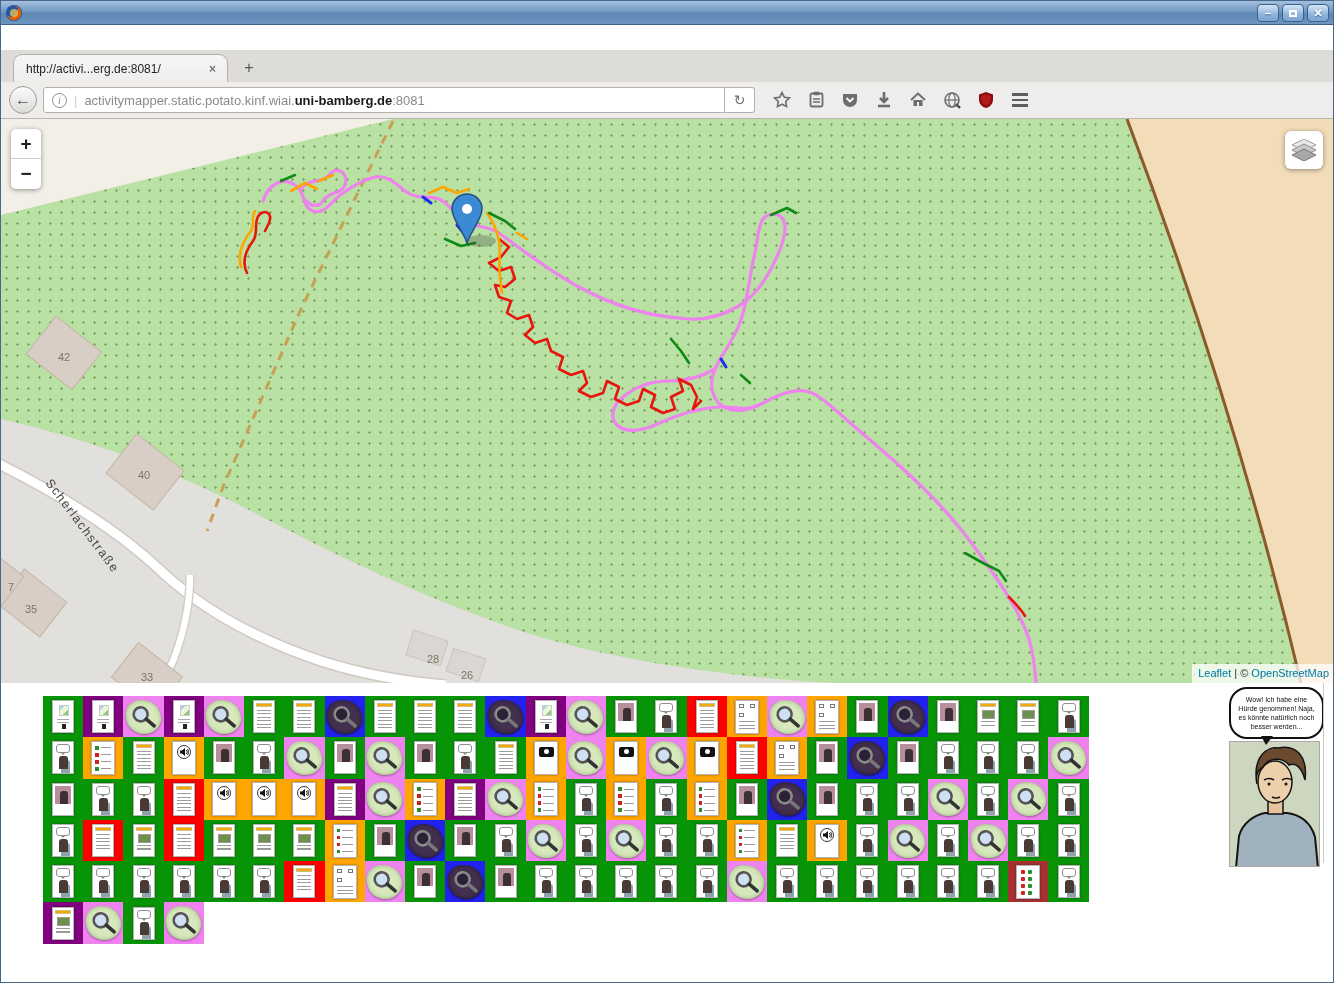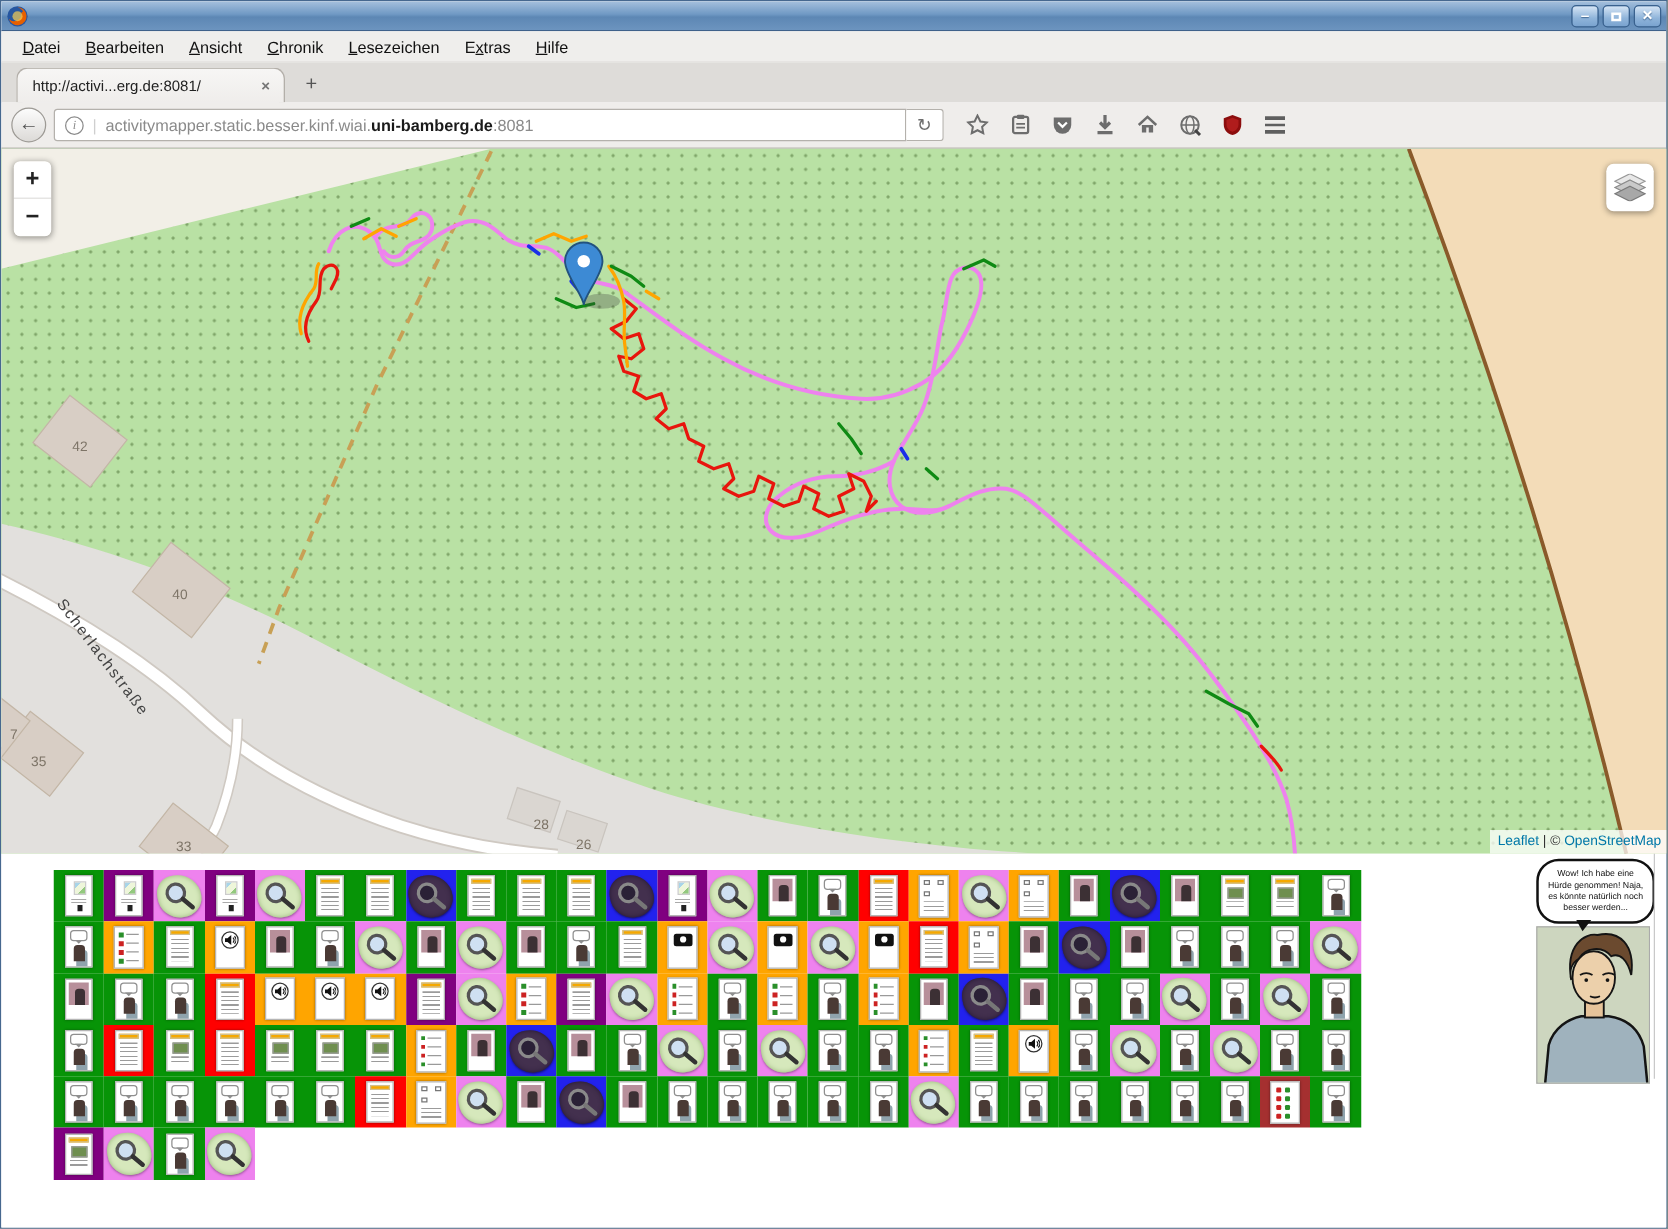--- a/index.html
+++ b/index.html
@@ -140,46 +140,37 @@
         </div>
       <div class="wbtn">
           <span class="maxg"></span>
         </div>
       <div class="wbtn">
           <span>✕</span>
         </div>
     </div>
   </div>
 
-  <div class="menubar" id="menubar">
-      <span class="menu-item"><u>D</u>atei</span>
-      <span class="menu-item"><u>B</u>earbeiten</span>
-      <span class="menu-item"><u>A</u>nsicht</span>
-      <span class="menu-item"><u>C</u>hronik</span>
-      <span class="menu-item"><u>L</u>esezeichen</span>
-      <span class="menu-item">E<u>x</u>tras</span>
-      <span class="menu-item"><u>H</u>ilfe</span>
-    </div>
 
   <div class="tabbar">
     <div class="tab">
       <span class="tab-title">http://activi...erg.de:8081/</span>
       <span class="tab-close">×</span>
     </div>
     <div class="newtab">+</div>
   </div>
 
   <div class="navbar">
     <div class="backbtn">←</div>
     <div class="urlgroup">
       <div class="urlbar">
         <span class="info-icon">i</span>
         <span class="url-sep">|</span>
         <span>
-          <span class="url-pre">activitymapper.static.besser.kinf.wiai.</span><span class="url-dom">uni-bamberg.de</span><span class="url-port">:8081</span>
+          <span class="url-pre">activitymapper.static.potato.kinf.wiai.</span><span class="url-dom">uni-bamberg.de</span><span class="url-port">:8081</span>
         </span>
       </div>
       <div class="reloadbtn">↻</div>
     </div>
     <div class="navicons">
       <div class="nicon">
         <svg width="18" height="18" viewBox="0 0 18 18">
             <path d="M9 1.5l2.3 4.7 5.2.7-3.8 3.6.9 5.1L9 13.2l-4.6 2.4.9-5.1L1.5 6.9l5.2-.7z" fill="none" stroke="#6d6d6d" stroke-width="1.6"></path>
           </svg>
       </div>

